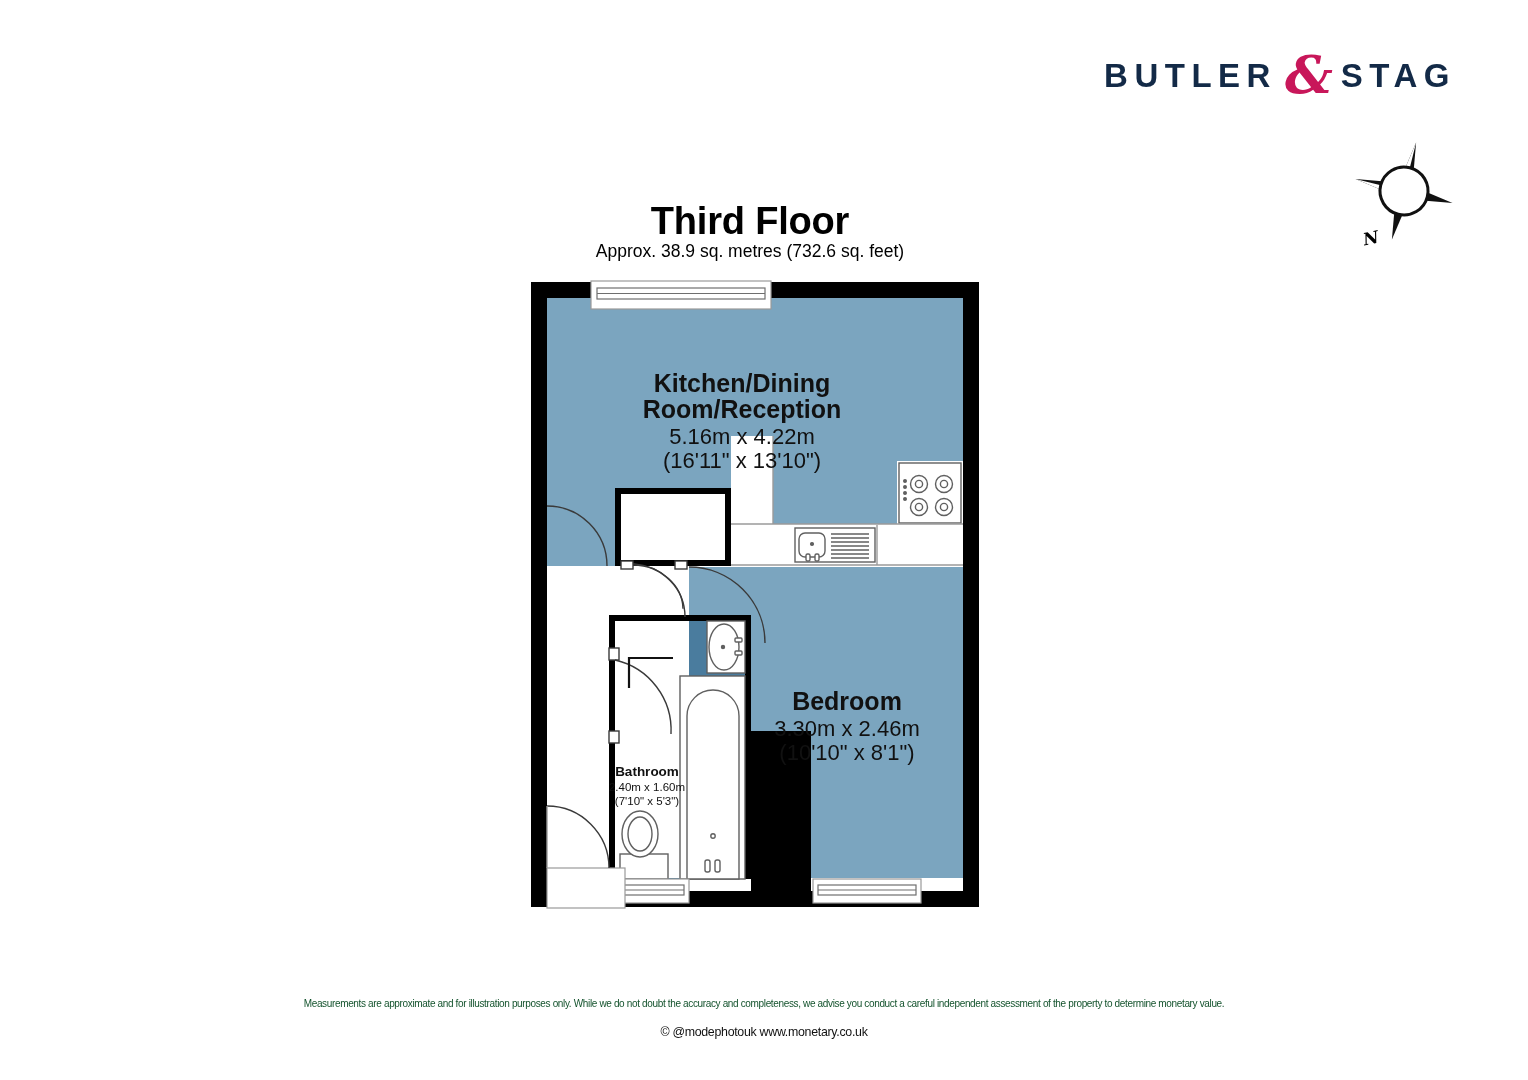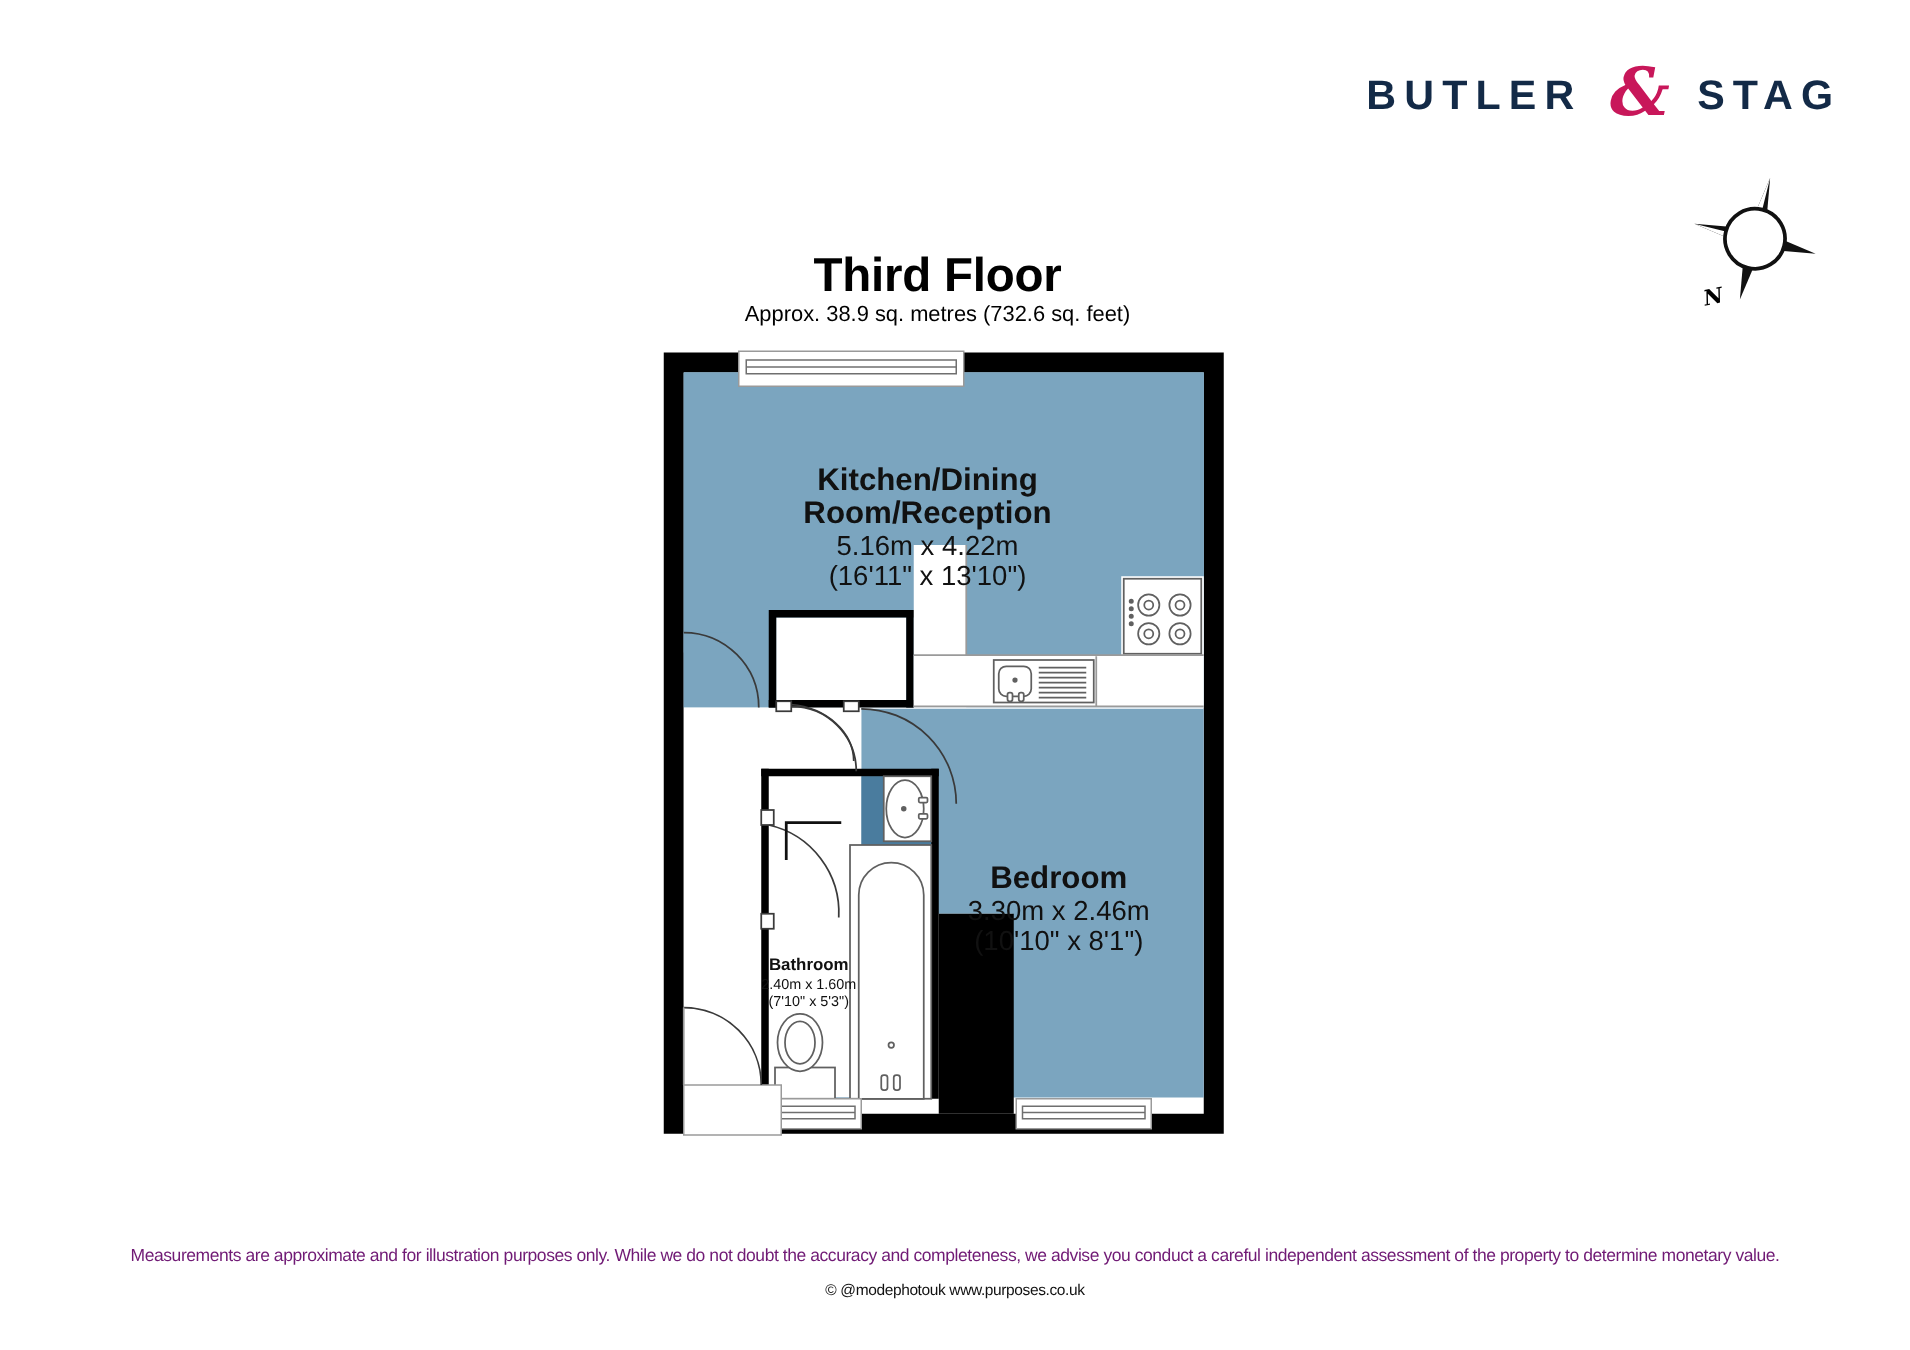--- a/index.html
+++ b/index.html
@@ -47,25 +47,25 @@
     font-size: 20.5px;
     font-weight: 700;
     color: #111;
     letter-spacing: -0.1px;
     white-space: nowrap;
   }
 
   
   #brand {
     position: absolute;
-    right: 55px; top: 48px;
+    right: 72px; top: 48px;
     height: 56px;
     display: flex;
     align-items: center;
-    gap: 16px;
+    gap: 2px;
   }
   .brand-word {
     font-size: 33px;
     font-weight: 700;
     color: #132a47;
     letter-spacing: 6.5px;
   }
   .brand-amp {
     font-family: "DejaVu Serif", serif;
     font-style: italic;
@@ -129,22 +129,22 @@
   .rm-dim  { font-family: "Liberation Sans", sans-serif; font-weight: 400; }
 
   
   #footer {
     position: absolute;
     left: 0; top: 995px;
     width: 1528px;
     text-align: center;
   }
   #disclaimer {
-    font-size: 14px;
-    color: #701a75;
+    font-size: 10px;
+    color: #14532d;
     line-height: 18px;
     letter-spacing: -0.35px;
   }
   #copyright {
     margin-top: 12px;
     font-size: 12.4px;
     color: #111;
     letter-spacing: -0.3px;
   }
 </style>
@@ -373,14 +373,14 @@
     <text class="rm-name" x="122" y="500" text-anchor="middle" font-size="13.5" fill="#111">Bathroom</text>
     <text class="rm-dim" x="122" y="515" text-anchor="middle" font-size="11.5" fill="#111">2.40m x 1.60m</text>
     <text class="rm-dim" x="122" y="529" text-anchor="middle" font-size="11.5" fill="#111">(7'10" x 5'3")</text>
   </g>
 
 </svg>
 </div>
 
 <div id="footer">
   <div id="disclaimer">Measurements are approximate and for illustration purposes only.  While we do not doubt the accuracy and completeness, we advise you conduct a careful independent assessment of the property to determine monetary value.</div>
-  <div id="copyright">© @modephotouk www.purposes.co.uk</div>
+  <div id="copyright">© @modephotouk www.monetary.co.uk</div>
 </div>
 
 </body></html>

